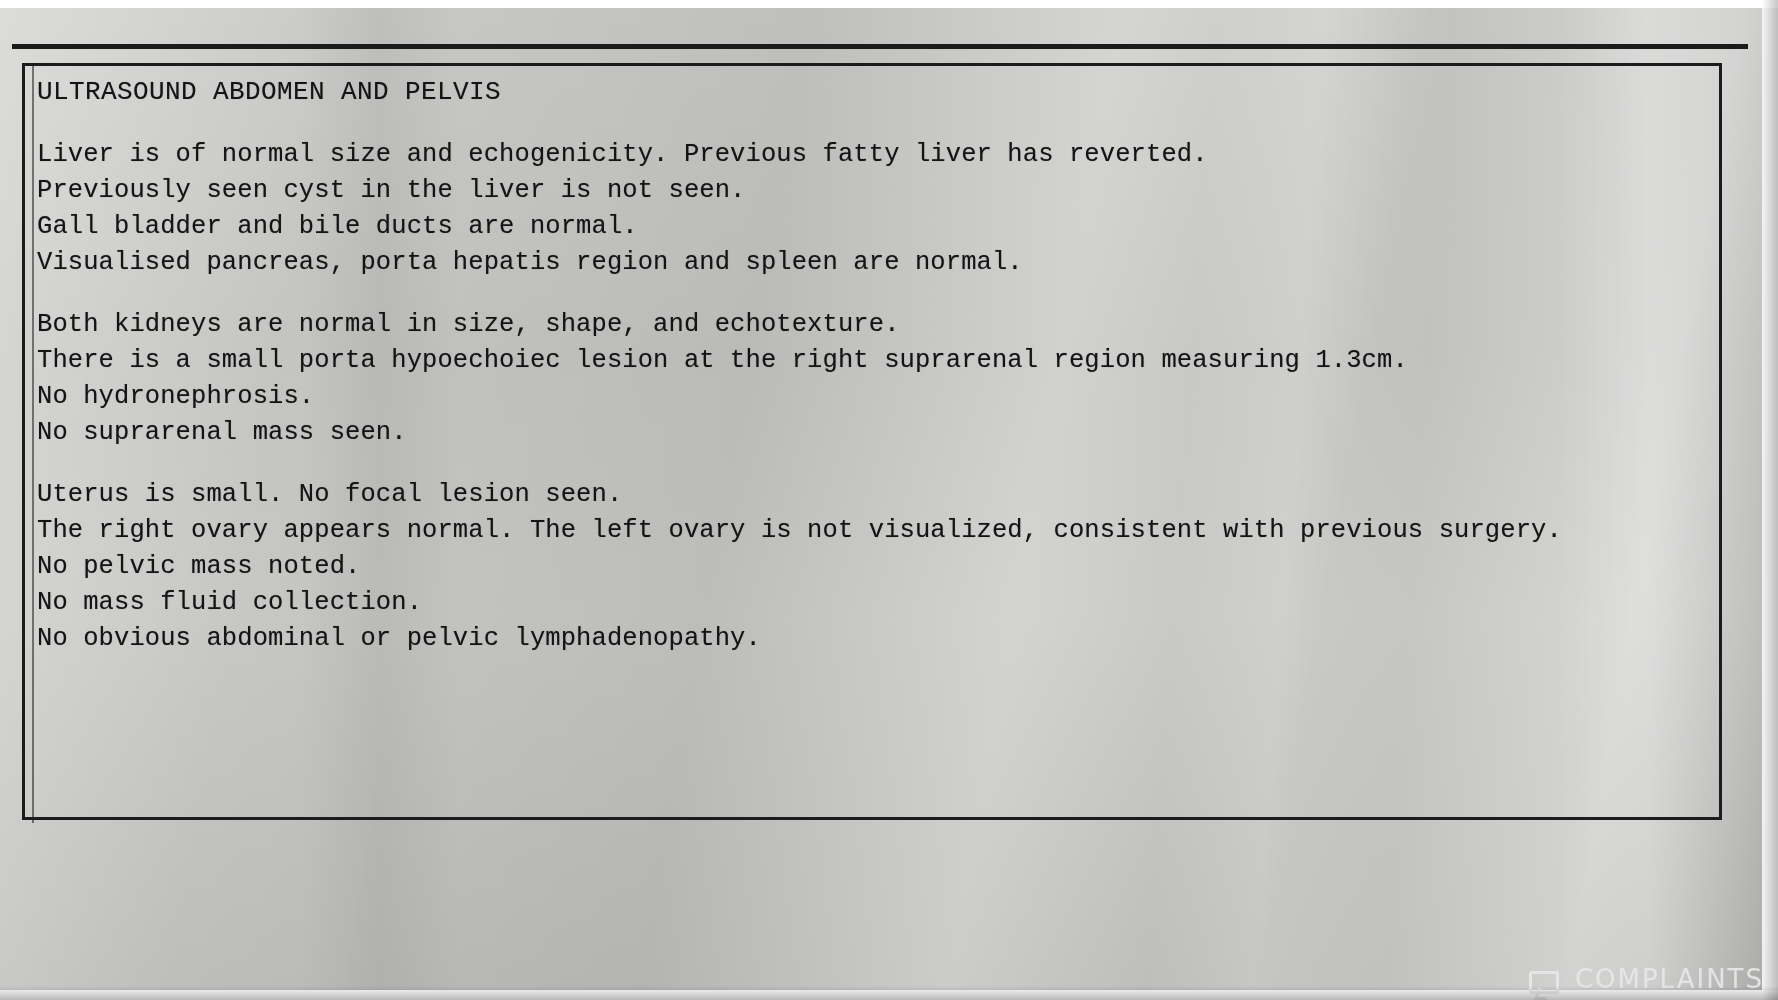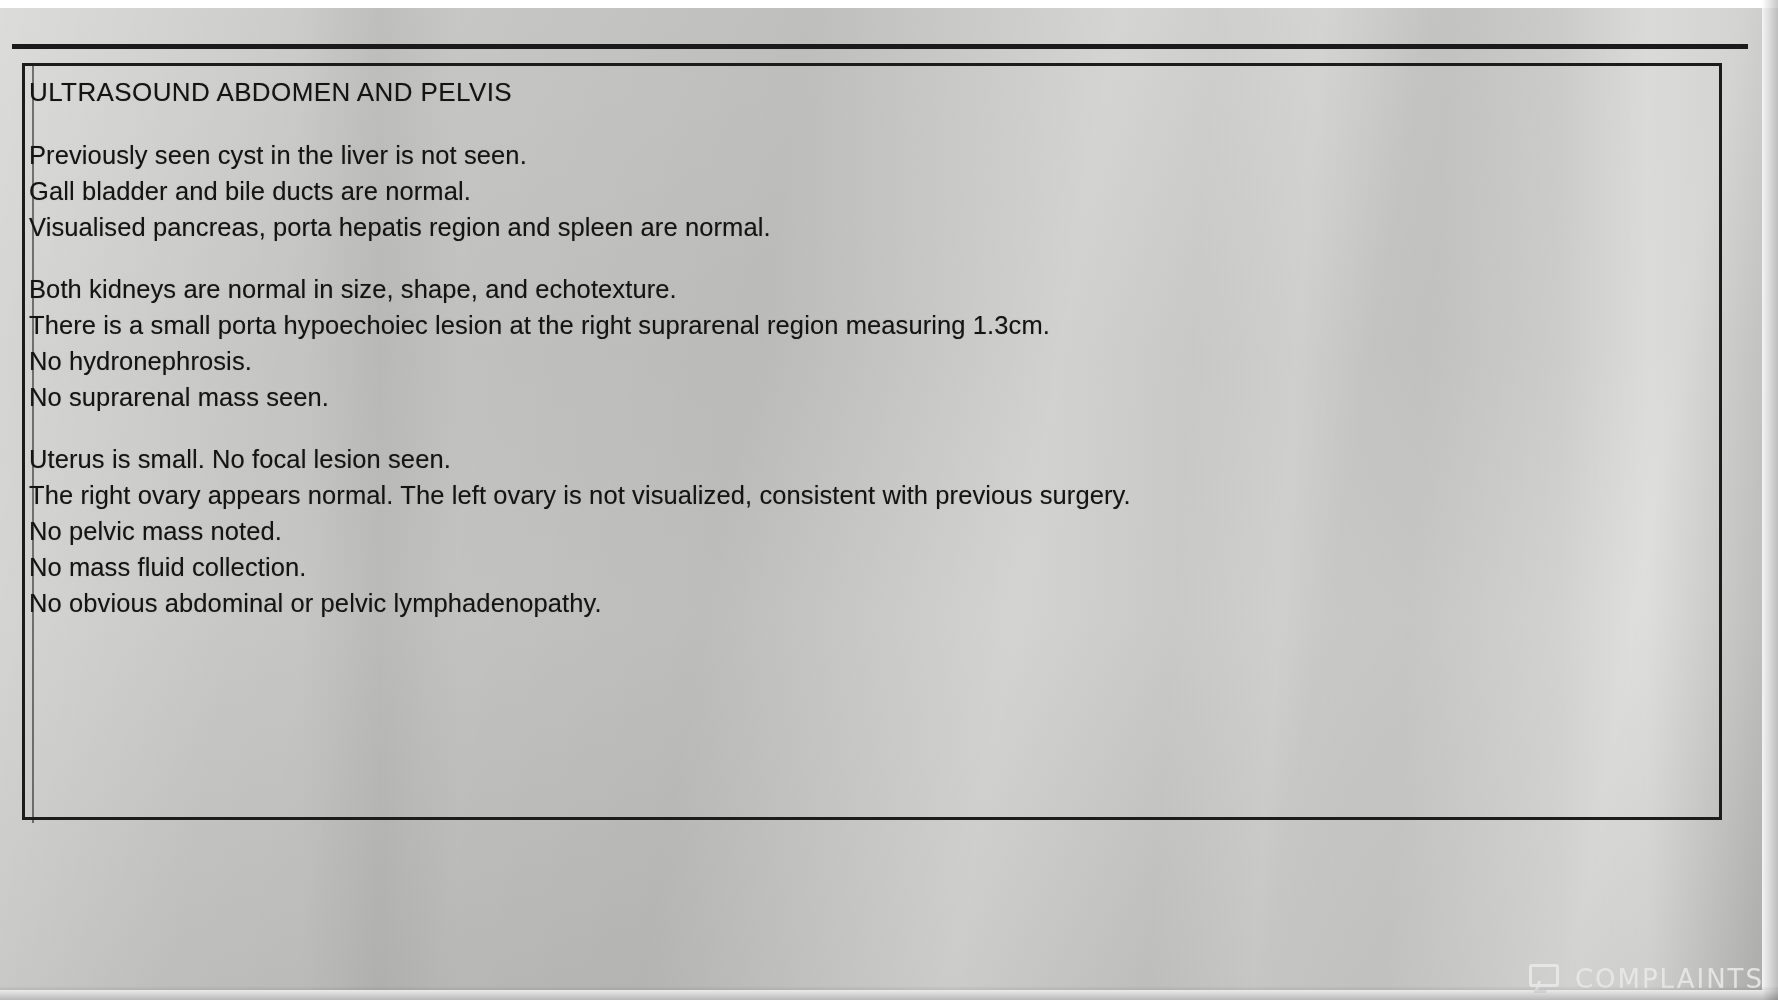--- a/index.html
+++ b/index.html
@@ -89,25 +89,25 @@
     position: absolute;
     left: 7px;
     top: 0px;
     width: 2px;
     height: 757px;
     background: rgba(30,30,30,0.55);
   }
 
   #report-body {
     position: absolute;
-    left: 4px;
+    left: 12px;
     top: 7px;
     width: 1670px;
     color: #141414;
-    font-family: Liberation Sans, sans-serif;
+    font-family: Liberation Mono, monospace;
     font-size: 25.5px;
     line-height: 36px;
     letter-spacing: 0.1px;
     text-shadow: 0 0 1px rgba(40,40,40,0.35);
   }
 
   .report-title {
     font-size: 26px;
     line-height: 38px;
     letter-spacing: 0.4px;
@@ -127,21 +127,21 @@
   .impression-label {
     letter-spacing: 0.3px;
   }
 
   
   #watermark {
     position: absolute;
     right: 14px;
     bottom: 6px;
     display: flex;
-    align-items: flex-start;
+    align-items: flex-end;
     gap: 16px;
     color: #e9e9e9;
     font-family: "DejaVu Sans", sans-serif;
     font-size: 26px;
     letter-spacing: 2px;
     opacity: 0.9;
   }
   #watermark-icon {
     width: 30px;
     height: 23px;
@@ -194,20 +194,21 @@
   <div id="top-rule"></div>
 
   <div id="report-frame">
     <div id="inner-left-rule"></div>
 
     <div id="report-body">
 
       <div class="report-title">ULTRASOUND ABDOMEN AND PELVIS</div>
 
       <div class="para-block">
+        <div class="report-line">Liver is of normal size and echogenicity. Previous fatty liver has reverted.</div>
         <div class="report-line">Previously seen cyst in the liver is not seen.</div>
         <div class="report-line">Gall bladder and bile ducts are normal.</div>
         <div class="report-line">Visualised pancreas, porta hepatis region and spleen are normal.</div>
       </div>
 
       <div class="para-block">
         <div class="report-line">Both kidneys are normal in size, shape, and echotexture.</div>
         <div class="report-line">There is a small porta hypoechoiec lesion at the right suprarenal region measuring 1.3cm.</div>
         <div class="report-line">No hydronephrosis.</div>
         <div class="report-line">No suprarenal mass seen.</div>

